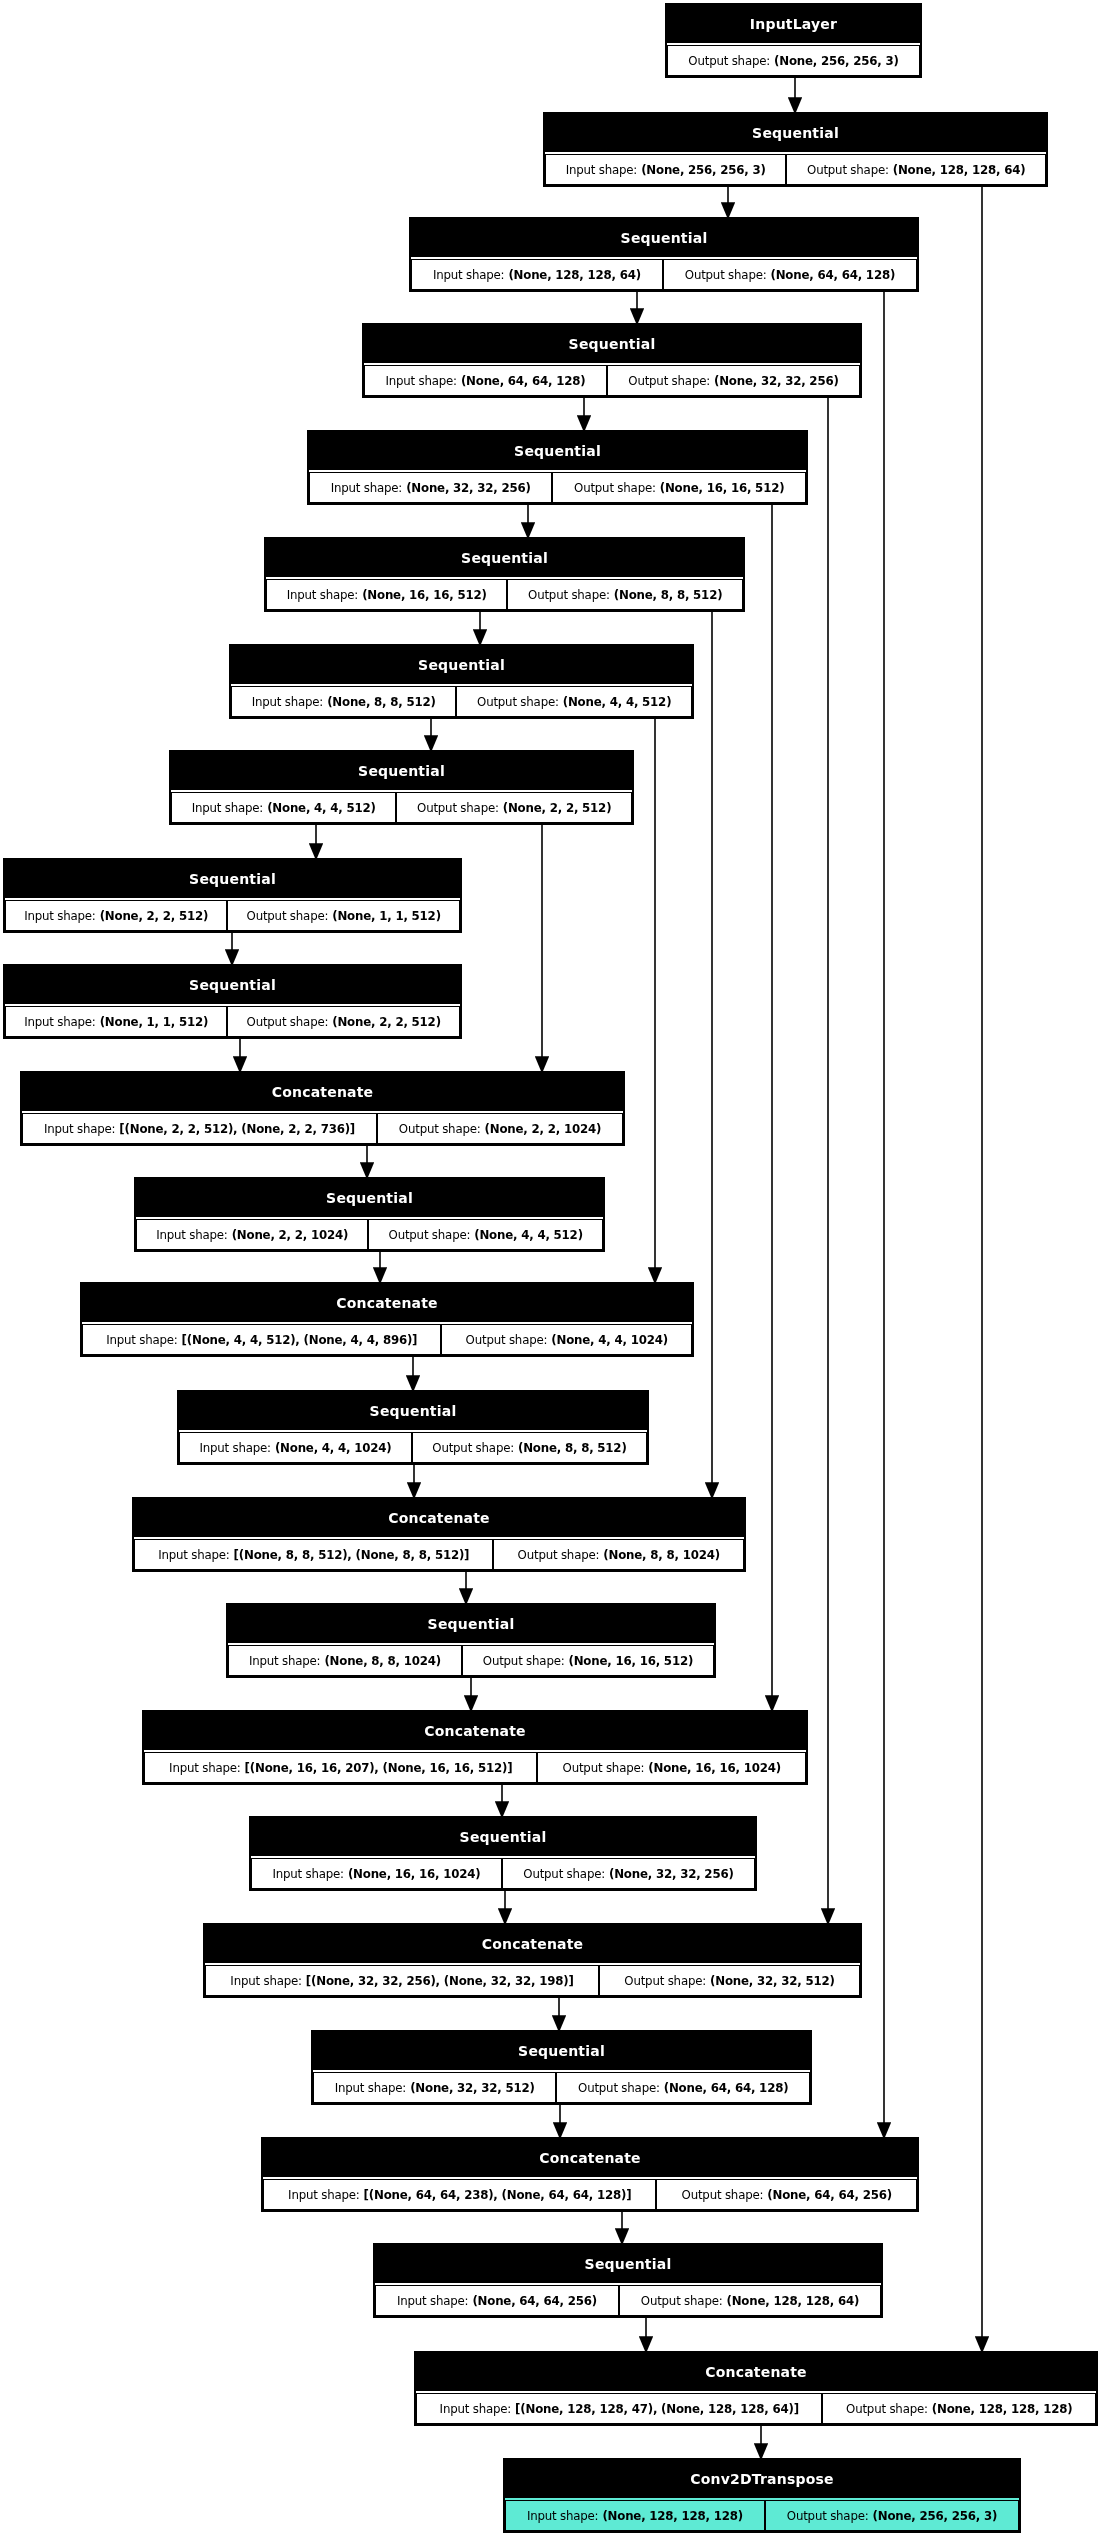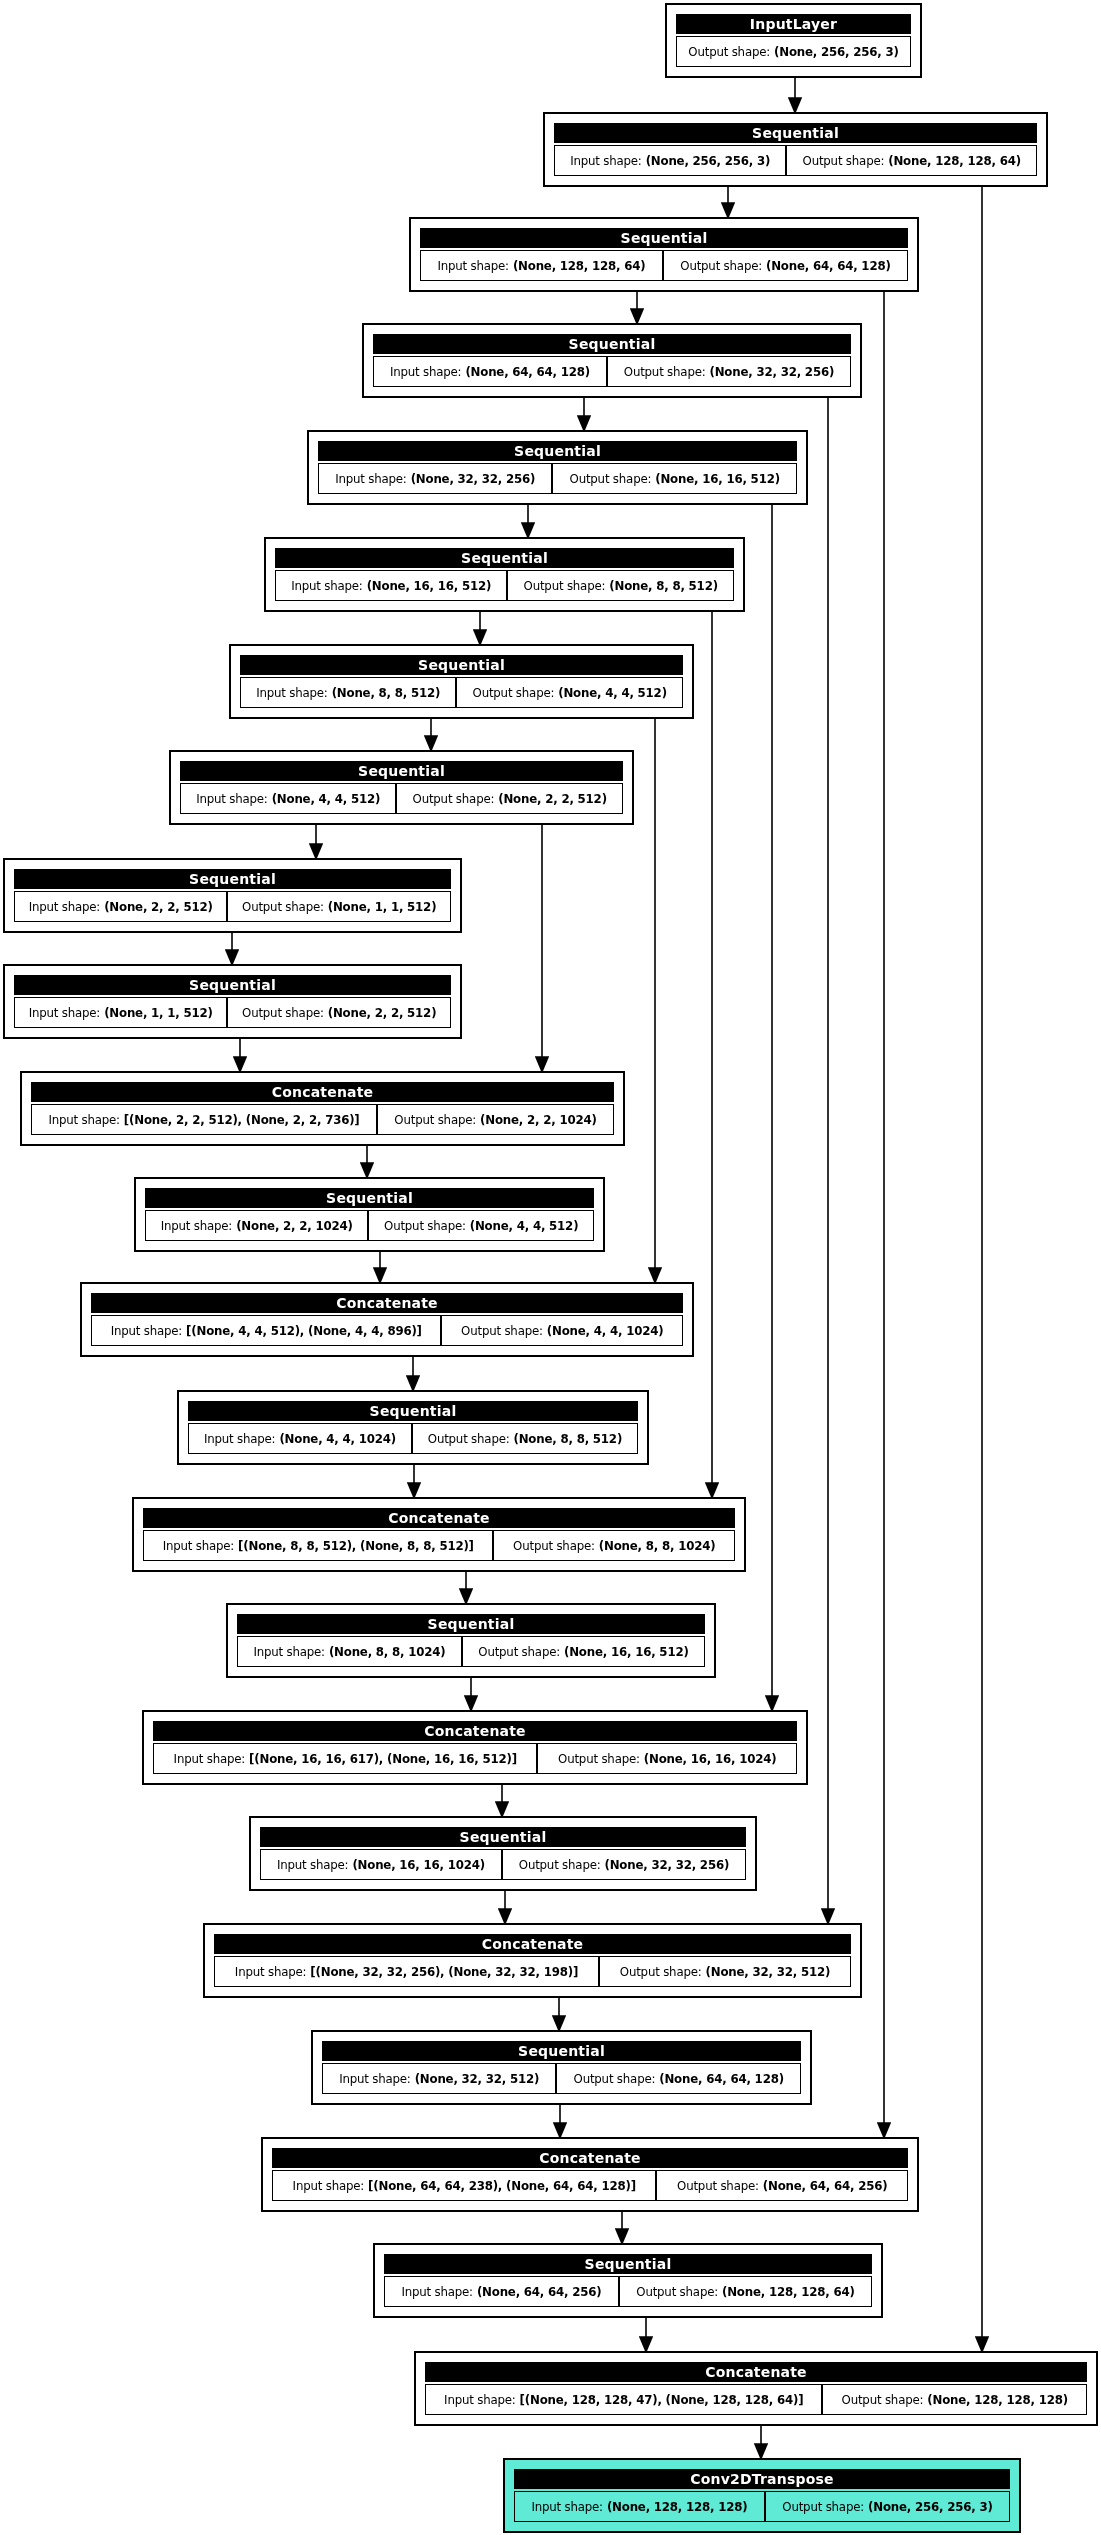--- a/index.html
+++ b/index.html
@@ -3,21 +3,21 @@
 <meta charset="utf-8">
 <style>
   html,body{margin:0;padding:0;background:#ffffff;}
   #canvas{
     position:relative;width:1101px;height:2535px;background:#ffffff;overflow:hidden;
     font-family:"DejaVu Sans","Liberation Sans",sans-serif;
   }
   #edges{position:absolute;left:0;top:0;}
   .node{
     position:absolute;box-sizing:border-box;height:75px;
-    background:#ffffff;border:2px solid #000000;padding:9px;
+    background:#ffffff;border:2px solid #000000;padding:0;
     display:flex;flex-direction:column;
   }
   .node-header{
     flex:1 1 auto;display:flex;align-items:center;justify-content:center;
     font-weight:bold;font-size:14px;letter-spacing:0.2px;
   }
   .node-body{
     margin-top:2px;height:31px;display:flex;
     border:1px solid #000000;box-sizing:border-box;
   }
@@ -275,21 +275,21 @@
             <span class="pfx">Output shape:</span>
             <span class="val">(None, 16, 16, 512)</span>
           </div>
         </div>
       </div>
       <div class="node" style="left: 142px; top: 1710px; width: 666px; border-color: rgb(0, 0, 0); background: rgb(255, 255, 255);">
         <div class="node-header" style="background: rgb(0, 0, 0); color: rgb(255, 255, 255);">Concatenate</div>
         <div class="node-body" style="border-color: rgb(0, 0, 0);">
           <div class="cell" style="color: rgb(0, 0, 0);">
             <span class="pfx">Input shape:</span>
-            <span class="val">[(None, 16, 16, 617), (None, 16, 16, 512)]</span>
+            <span class="val">[(None, 16, 16, 207), (None, 16, 16, 512)]</span>
           </div>
           <div class="cell" style="color: rgb(0, 0, 0);">
             <span class="pfx">Output shape:</span>
             <span class="val">(None, 16, 16, 1024)</span>
           </div>
         </div>
       </div>
       <div class="node" style="left: 249px; top: 1816px; width: 508px; border-color: rgb(0, 0, 0); background: rgb(255, 255, 255);">
         <div class="node-header" style="background: rgb(0, 0, 0); color: rgb(255, 255, 255);">Sequential</div>
         <div class="node-body" style="border-color: rgb(0, 0, 0);">

